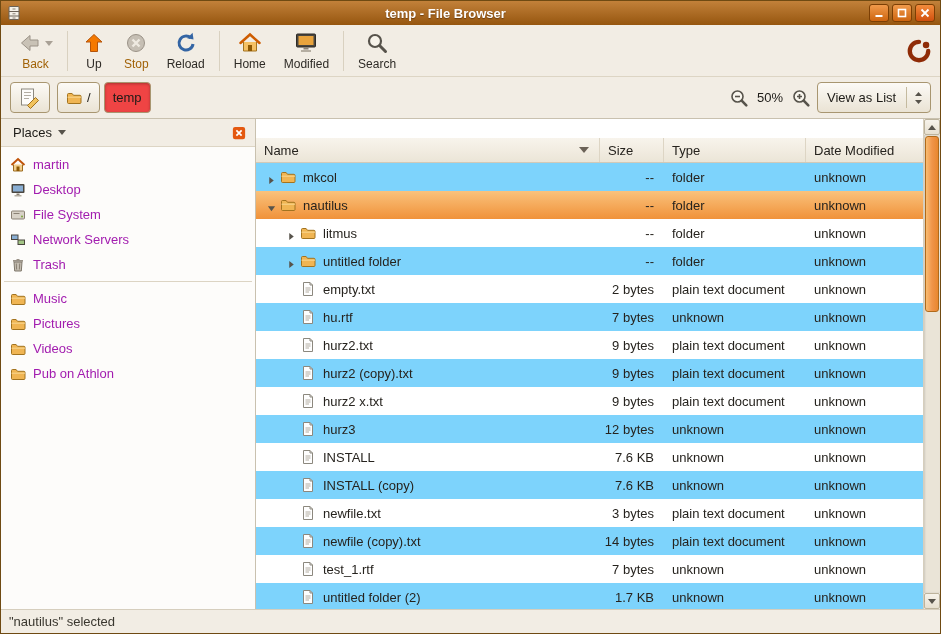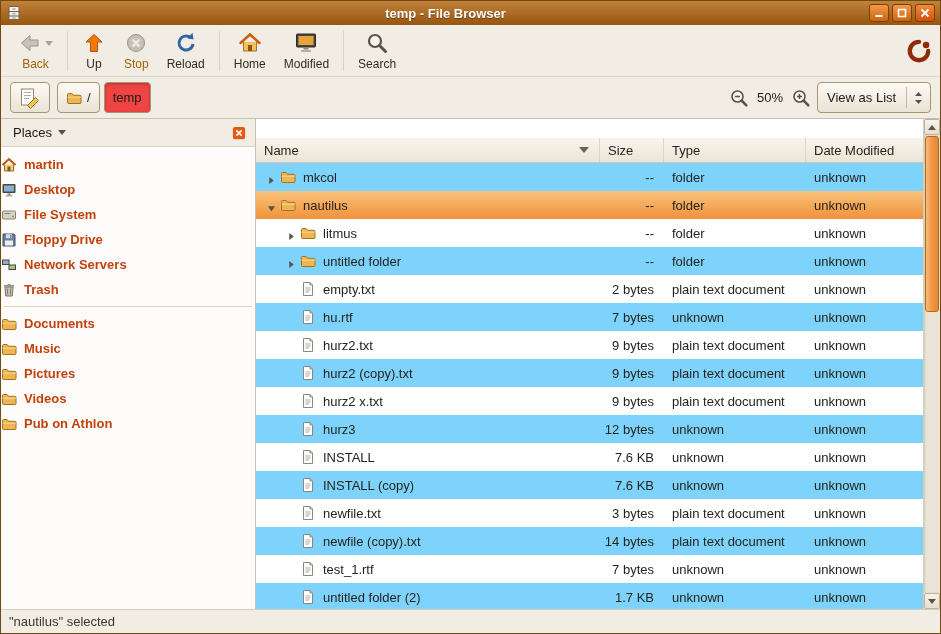--- a/index.html
+++ b/index.html
@@ -53,21 +53,21 @@
 
   
   .content{flex:1;display:flex;min-height:0;background:#fff;}
 
   
   .sidebar{flex:0 0 255px;border-right:1px solid #C9C1AF;display:flex;flex-direction:column;background:#FDFCFA;min-height:0;}
   .places-header{height:28px;flex:0 0 28px;background:#F2EDE4;border-bottom:1px solid #DDD5C4;display:flex;align-items:center;padding:0 6px;justify-content:space-between;}
   .places-btn{display:flex;align-items:center;gap:6px;font-size:13px;color:#1d1b17;padding:3px 6px;cursor:default;}
   .places-close{width:20px;height:20px;display:flex;align-items:center;justify-content:center;cursor:default;}
   .places-list{flex:1;overflow:hidden;padding-top:5px;}
-  .place{height:25px;display:flex;align-items:center;gap:7px;font-size:13px;color:#c2410c;cursor:default;white-space:nowrap;font-weight:bold;}
+  .place{height:25px;display:flex;align-items:center;gap:7px;padding-left:9px;font-size:13px;color:#a21caf;cursor:default;white-space:nowrap;}
   .place-sep{border-top:1px solid #DCD4C3;margin:4px 3px;}
 
   
   .filearea{flex:1;display:flex;flex-direction:column;min-width:0;min-height:0;margin-top:19px;}
   .list-header{height:25px;flex:0 0 25px;display:flex;background:linear-gradient(#F8F4EC,#EBE5D7);border-bottom:1px solid #D1C9B8;}
   .hcell{display:flex;align-items:center;padding:0 8px;font-size:13px;color:#26231e;border-right:1px solid #DDD5C4;cursor:default;}
   .h0{flex:0 0 344px;justify-content:space-between;}
   .h1{flex:0 0 64px;}
   .h2{flex:0 0 142px;}
   .h3{flex:1;border-right:none;}
@@ -337,60 +337,40 @@
                 <rect x="1.5" y="4" width="13" height="8" rx="1" fill="#D8D2C7" stroke="#8A8174"></rect>
                 <circle cx="12" cy="9.5" r="1" fill="#7AA33E"></circle>
                 <path d="M3.5 6.5h6" stroke="#8A8174" fill="none"></path>
               </svg>
             </span>
             <span>File System</span>
           </div>
           <div class="place">
             <span class="icon i16">
               <svg viewBox="0 0 16 16">
-                <path d="M2 2h11l1 1v11H2Z" fill="#67809C" stroke="#3E5064"></path>
-                <rect x="5" y="2.2" width="6" height="4" fill="#D7DEE8"></rect>
-                <rect x="9" y="2.8" width="1.4" height="2.8" fill="#67809C"></rect>
-                <rect x="4" y="8.5" width="8" height="5" fill="#EDEDED"></rect>
-              </svg>
-            </span>
-            <span>Floppy Drive</span>
-          </div>
-          <div class="place">
-            <span class="icon i16">
-              <svg viewBox="0 0 16 16">
                 <rect x="1" y="2.5" width="7.5" height="5.5" fill="#4A463F"></rect>
                 <rect x="2" y="3.5" width="5.5" height="3.5" fill="#89AED3"></rect>
                 <rect x="7.5" y="7.5" width="7.5" height="5.5" fill="#4A463F"></rect>
                 <rect x="8.5" y="8.5" width="5.5" height="3.5" fill="#A3C586"></rect>
               </svg>
             </span>
             <span>Network Servers</span>
           </div>
           <div class="place">
             <span class="icon i16">
               <svg viewBox="0 0 16 16">
                 <path d="M4 5h8l-.7 9H4.7Z" fill="#C4BDB1" stroke="#7E776B"></path>
                 <rect x="3" y="3" width="10" height="1.8" fill="#9A9287"></rect>
                 <path d="M6.5 2h3v1h-3Z" fill="#9A9287"></path>
                 <path d="M6.3 6.5l.3 6M9.7 6.5l-.3 6" stroke="#8A8174" fill="none"></path>
               </svg>
             </span>
             <span>Trash</span>
           </div>
           <div class="place-sep"></div>
-          <div class="place">
-            <span class="icon i16">
-              <svg viewBox="0 0 16 16">
-                <path d="M1.5 4.5c0-.6.4-1 1-1h3.6l1.4 1.8h6.5c.6 0 1 .4 1 1v6.2c0 .6-.4 1-1 1H2.5c-.6 0-1-.4-1-1Z" fill="#F0B553" stroke="#A2731F"></path>
-                <path d="M1.5 7.2h13.5" stroke="#F8D791" fill="none"></path>
-              </svg>
-            </span>
-            <span>Documents</span>
-          </div>
           <div class="place">
             <span class="icon i16">
               <svg viewBox="0 0 16 16">
                 <path d="M1.5 4.5c0-.6.4-1 1-1h3.6l1.4 1.8h6.5c.6 0 1 .4 1 1v6.2c0 .6-.4 1-1 1H2.5c-.6 0-1-.4-1-1Z" fill="#F0B553" stroke="#A2731F"></path>
                 <path d="M1.5 7.2h13.5" stroke="#F8D791" fill="none"></path>
               </svg>
             </span>
             <span>Music</span>
           </div>
           <div class="place">

